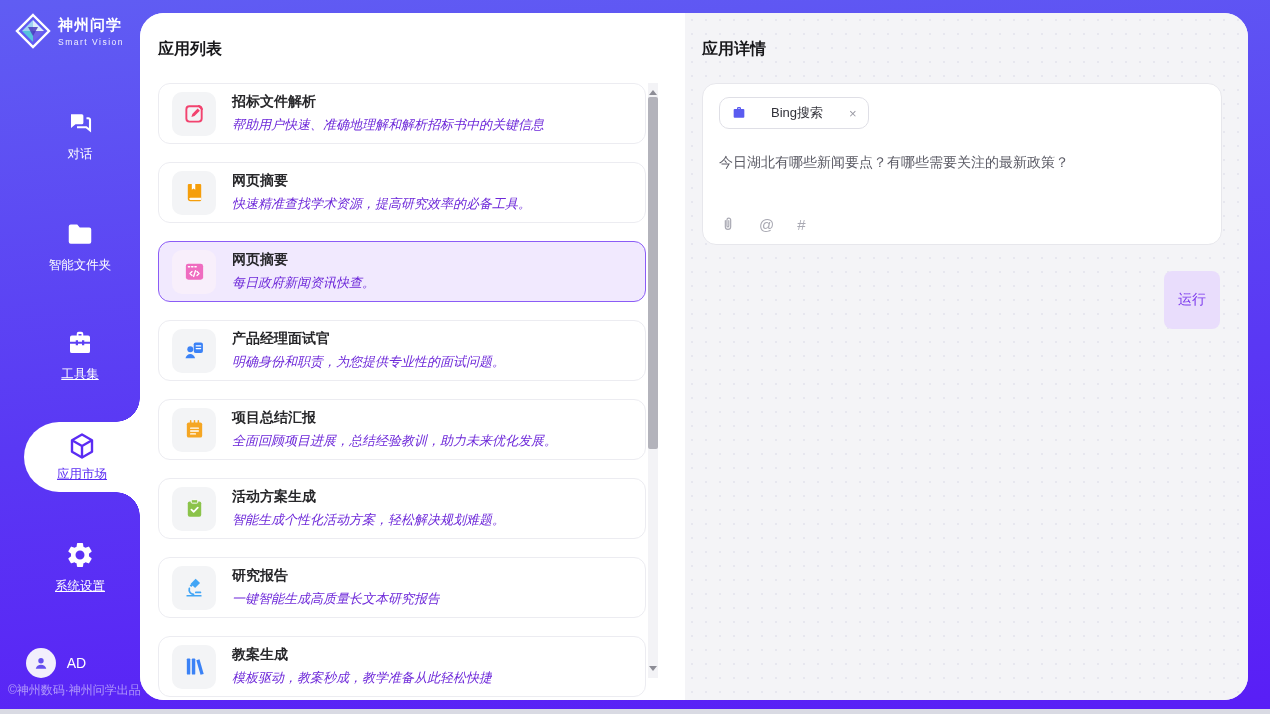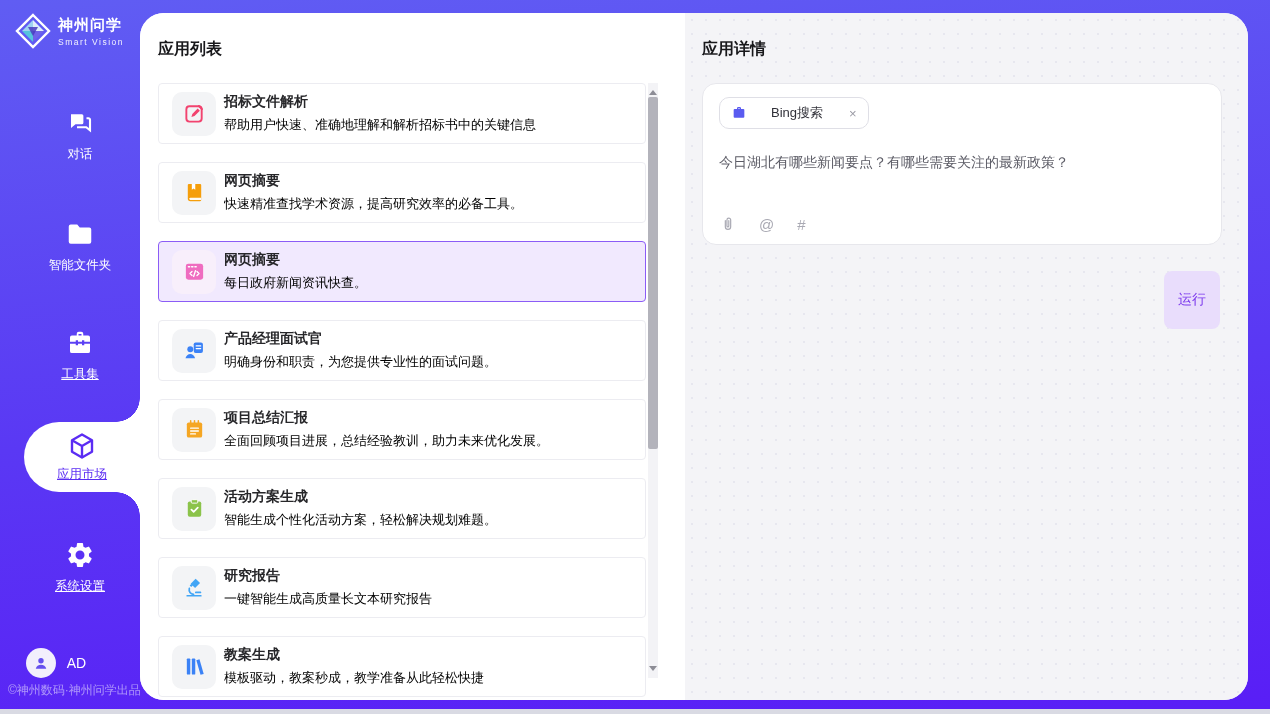--- a/index.html
+++ b/index.html
@@ -19,34 +19,34 @@
     position:absolute; left:140px; top:13px; right:22px; bottom:9px;
     background:#fff; border-radius:24px; overflow:hidden; display:flex;
   }
   .panel-title { font-size:16px; font-weight:bold; color:#18181b; }
 
   
   .list-panel { width:545px; position:relative; background:#fff; }
   .list-panel .panel-title { position:absolute; top:26px; left:18px; }
   .cards { position:absolute; top:70px; left:18px; width:488px; }
   .app-card {
-    height:61px; border:1px solid #ececf1; border-radius:4px; background:#fff;
-    margin-bottom:18px; display:flex; align-items:center; padding:0 13px; gap:8px;
+    height:61px; border:1px solid #ececf1; border-radius:12px; background:#fff;
+    margin-bottom:18px; display:flex; align-items:center; padding:0 13px; gap:16px;
     cursor:pointer;
   }
   .app-card.selected { background:#f1e9fe; border:1.5px solid #8b5cf6; }
   .icon-tile {
     width:44px; height:44px; border-radius:10px; background:#f3f4f6; flex:none;
     display:flex; align-items:center; justify-content:center;
   }
   .app-card.selected .icon-tile { background:#f8effb; }
   .icon-tile svg { width:23px; height:23px; display:block; }
   .card-text { display:flex; flex-direction:column; gap:5px; min-width:0; }
   .card-title { font-size:14px; font-weight:bold; color:#27272a; }
-  .card-desc { font-size:13px; color:#000000; white-space:nowrap; overflow:hidden; }
+  .card-desc { font-size:13px; color:#6d28d9; white-space:nowrap; overflow:hidden;font-style:italic; }
   .app-card.cut { margin-bottom:0; }
 
   
   .scrollbar { position:absolute; top:70px; bottom:22px; right:27px; width:10px; background:#f3f3f6; }
   .scroll-thumb { position:absolute; top:14px; left:0; right:0; height:352px; background:#b3b3bb; border-radius:2px; }
   .scroll-arrow { position:absolute; left:1px; width:0; height:0; border:4px solid transparent; }
   .scroll-arrow.up { top:3px; border-bottom:5px solid #8d8d96; }
   .scroll-arrow.down { bottom:3px; border-top:5px solid #8d8d96; }
 
   

